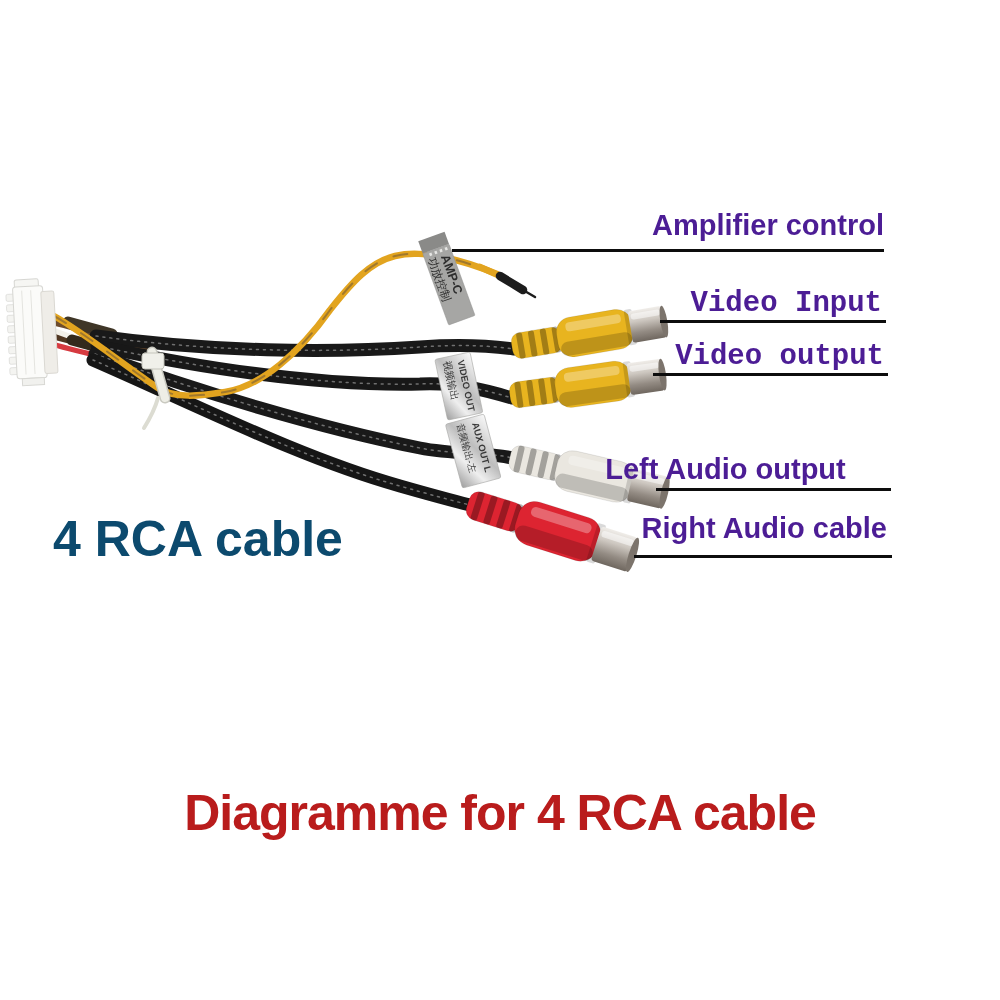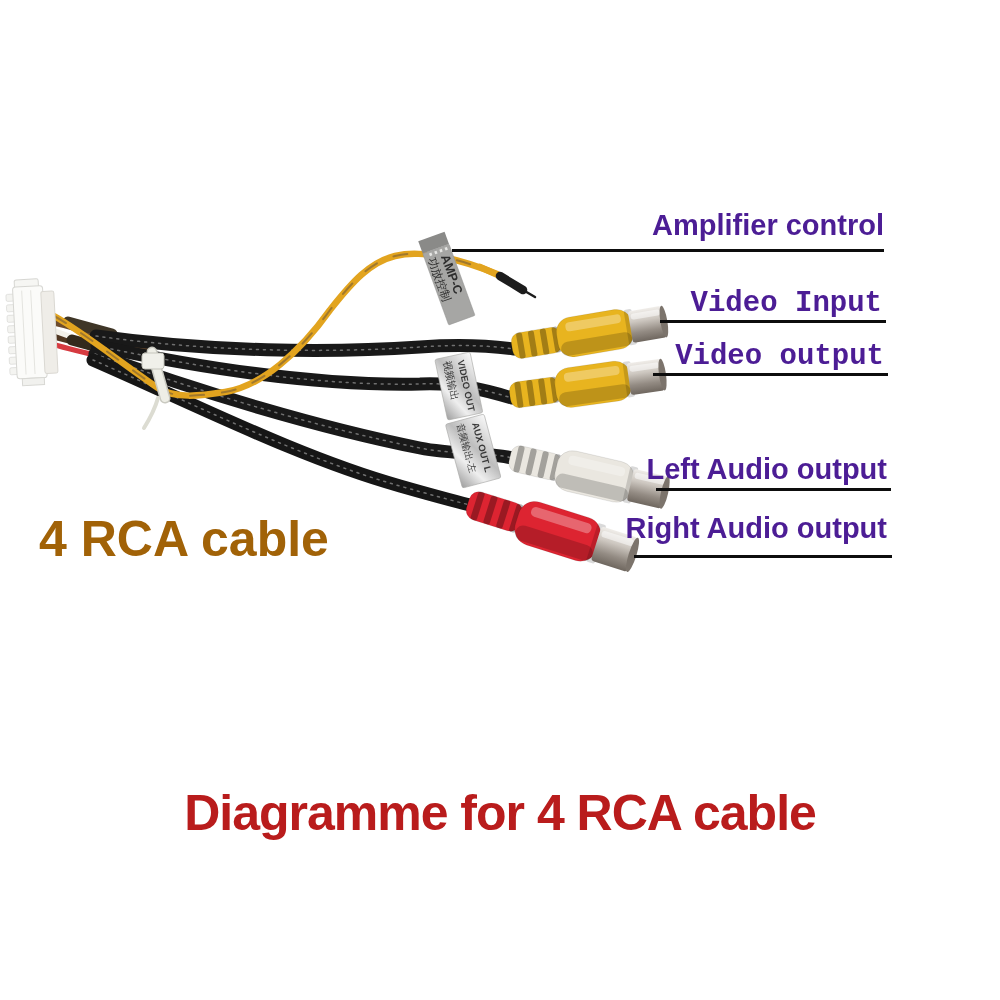--- a/index.html
+++ b/index.html
@@ -2,22 +2,22 @@
 <html><head>
 <meta charset="utf-8">
 <style>
   html,body{margin:0;padding:0;background:#fff;}
   body{width:1000px;height:1000px;position:relative;overflow:hidden;
        font-family:"Liberation Sans","DejaVu Sans",sans-serif;color:#000;}
   #scene{position:absolute;left:0;top:0;z-index:1;}
   .ann-label{position:absolute;z-index:2;font-weight:bold;font-size:29px;
              line-height:27px;text-align:right;white-space:nowrap;color:#4c1d95;}
   .ann-line{position:absolute;z-index:2;height:3px;background:#0d0d0d;}
-  .side-label{position:absolute;z-index:2;left:39px;top:510px;
-              font-weight:bold;font-size:50px;letter-spacing:0px;color:#a16207;}
+  .side-label{position:absolute;z-index:2;left:53px;top:510px;
+              font-weight:bold;font-size:50px;letter-spacing:0px;color:#0c4a6e;}
   .title{position:absolute;z-index:2;left:0;top:784px;width:1000px;
          text-align:center;font-weight:bold;font-size:50px;
          letter-spacing:-1px;color:#b91c1c;}
   .tag-text{font-family:"Liberation Sans","DejaVu Sans",sans-serif;}
 </style>
 </head>
 <body>
 
 <svg id="scene" width="1000" height="1000" viewBox="0 0 1000 1000">
   <defs>
@@ -142,20 +142,20 @@
 
 <div class="ann-label" style="left:560px;top:212px;width:324px;">Amplifier control</div>
 <div class="ann-line" style="left:452px;top:249px;width:432px;"></div>
 
 <div class="ann-label" style="left:560px;top:290px;width:322px;font-family:Liberation Mono, monospace;">Video Input</div>
 <div class="ann-line" style="left:660px;top:320px;width:226px;"></div>
 
 <div class="ann-label" style="left:562px;top:343px;width:322px;font-family:Liberation Mono, monospace;">Video output</div>
 <div class="ann-line" style="left:653px;top:373px;width:235px;"></div>
 
-<div class="ann-label" style="left:564px;top:456px;width:323px;">Left Audio output</div>
+<div class="ann-label" style="left:564px;top:456px;width:323px;text-align:center;">Left Audio output</div>
 <div class="ann-line" style="left:656px;top:488px;width:235px;"></div>
 
-<div class="ann-label" style="left:564px;top:515px;width:323px;">Right Audio output</div>
+<div class="ann-label" style="left:564px;top:515px;width:323px;">Right Audio cable</div>
 <div class="ann-line" style="left:634px;top:555px;width:258px;"></div>
 
 <div class="side-label">4 RCA cable</div>
 <div class="title">Diagramme for 4 RCA cable</div>
 
 </body></html>

